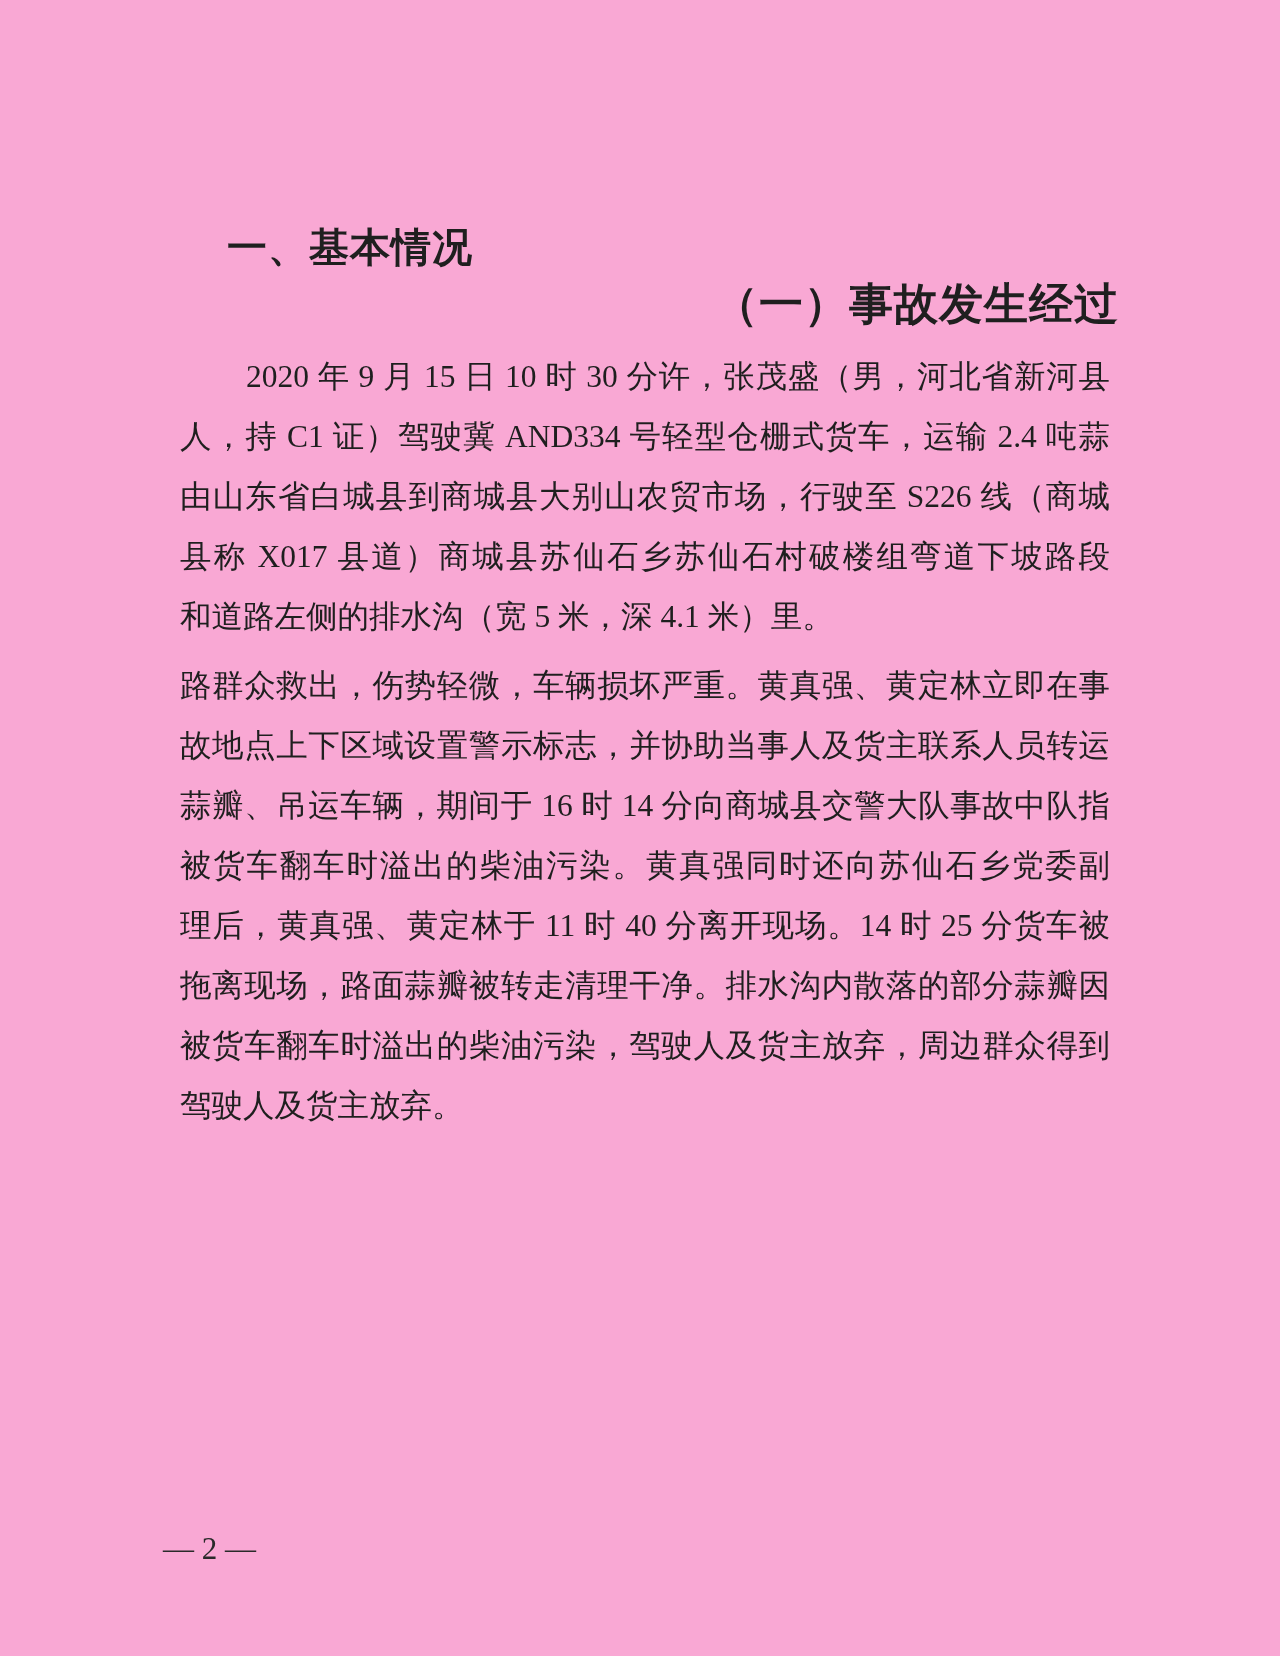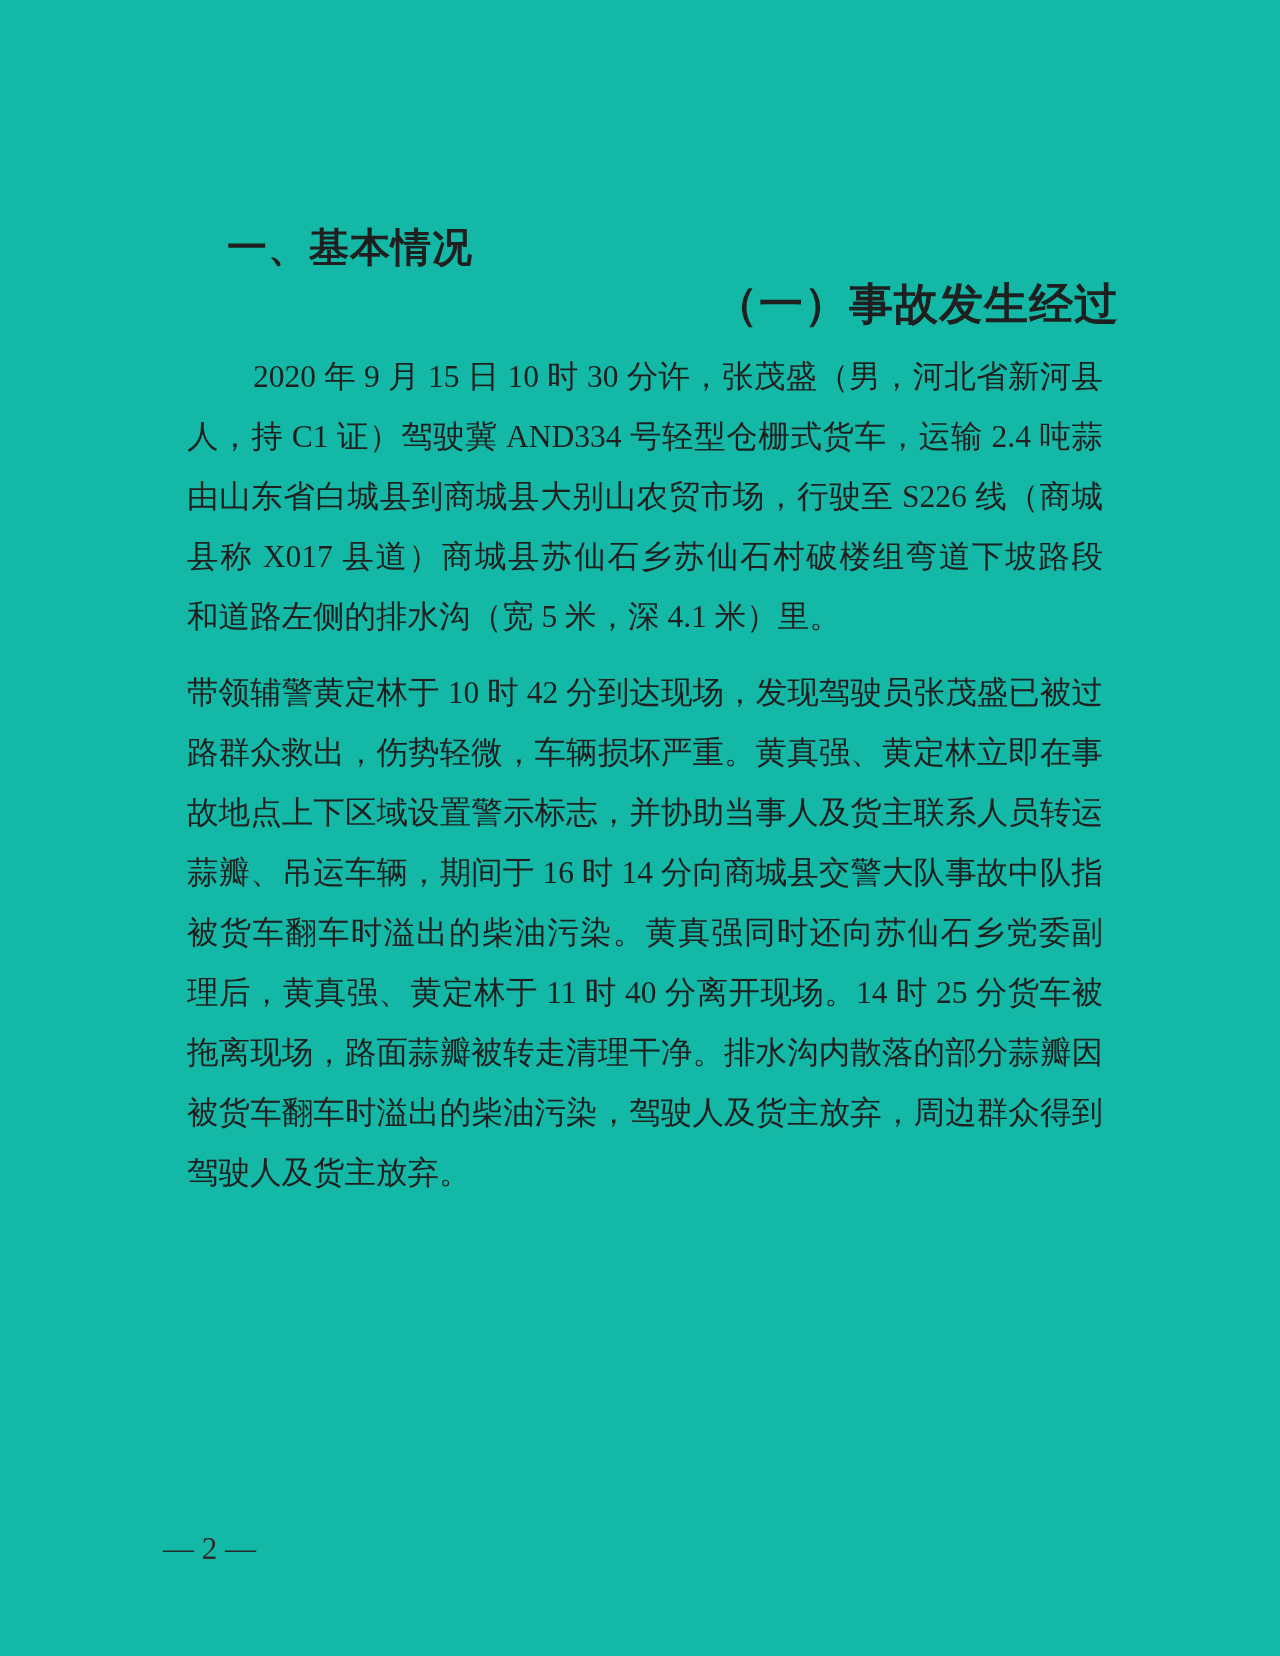--- a/index.html
+++ b/index.html
@@ -1,21 +1,21 @@
 <!DOCTYPE html>
 <html><head>
 <meta charset="utf-8">
 <style>
   html, body { margin: 0; padding: 0; background: #d8d8d8; }
   .page {
     position: relative;
     width: 1280px;
     height: 1656px;
     margin: 0 auto;
-    background: #14b8a6;
+    background: #f9a8d4;
     color: #1f1f1f;
     font-family: "Liberation Serif", serif;
     overflow: hidden;
   }
   .content {
     position: absolute;
     left: 171px;
     top: 217px;
     width: 948px;
   }
@@ -33,21 +33,21 @@
     font-family: Liberation Mono, monospace;
     font-weight: 700;
     font-size: 44px;
     line-height: 60px;
     height: 60px;
     padding-left: 60px;
     letter-spacing: 1px;
     white-space: nowrap;
     text-align: right;
   }
-  .para { margin: 16px; }
+  .para { margin: 9px; }
   .para-first { margin-top: 10px; }
   .pline {
     font-size: 31.5px;
     line-height: 60px;
     height: 60px;
     text-align: justify;
     text-align-last: justify;
     overflow: hidden;
   }
   .pline.first { text-indent: 66px; }
@@ -74,21 +74,20 @@
 
     <div class="para para-first">
       <div class="pline first">2020 年 9 月 15 日 10 时 30 分许，张茂盛（男，河北省新河县</div>
       <div class="pline">人，持 C1 证）驾驶冀 AND334 号轻型仓栅式货车，运输 2.4 吨蒜瓣</div>
       <div class="pline">由山东省白城县到商城县大别山农贸市场，行驶至 S226 线（商城</div>
       <div class="pline">县称 X017 县道）商城县苏仙石乡苏仙石村破楼组弯道下坡路段时，</div>
       <div class="pline end">和道路左侧的排水沟（宽 5 米，深 4.1 米）里。</div>
     </div>
 
     <div class="para">
-      <div class="pline">带领辅警黄定林于 10 时 42 分到达现场，发现驾驶员张茂盛已被过</div>
       <div class="pline">路群众救出，伤势轻微，车辆损坏严重。黄真强、黄定林立即在事</div>
       <div class="pline">故地点上下区域设置警示标志，并协助当事人及货主联系人员转运</div>
       <div class="pline">蒜瓣、吊运车辆，期间于 16 时 14 分向商城县交警大队事故中队指</div>
       <div class="pline">被货车翻车时溢出的柴油污染。黄真强同时还向苏仙石乡党委副</div>
       <div class="pline">理后，黄真强、黄定林于 11 时 40 分离开现场。14 时 25 分货车被</div>
       <div class="pline">拖离现场，路面蒜瓣被转走清理干净。排水沟内散落的部分蒜瓣因</div>
       <div class="pline">被货车翻车时溢出的柴油污染，驾驶人及货主放弃，周边群众得到</div>
       <div class="pline end">驾驶人及货主放弃。</div>
     </div>
 

